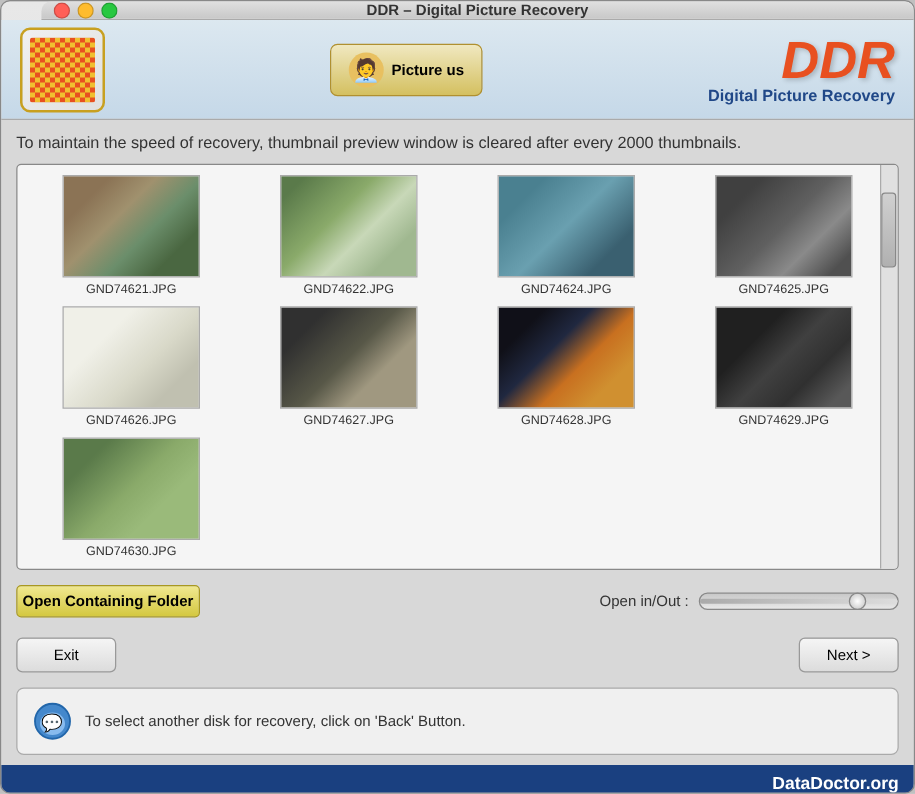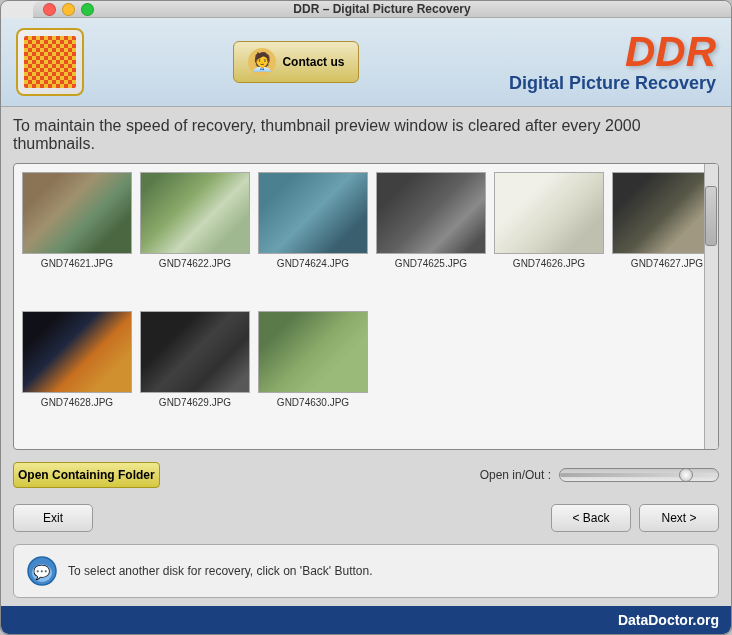--- a/index.html
+++ b/index.html
@@ -19,21 +19,21 @@
       background: linear-gradient(180deg, #e8e8e8 0%, #d0d0d0 100%);
       border: 1px solid #888;
       border-radius: 8px;
       overflow: hidden;
       display: flex;
       flex-direction: column;
     }
 
     .title-bar {
       background: linear-gradient(180deg, #e0e0e0 0%, #c8c8c8 100%);
-      height: 17px;
+      height: 28px;
       display: flex;
       align-items: center;
       justify-content: center;
       border-bottom: 1px solid #aaa;
       position: relative;
       border-radius: 8px 8px 0 0;
       margin-left: 32px;
     }
 
     .traffic-lights {
@@ -114,54 +114,54 @@
     .brand-ddr {
       font-size: 42px;
       font-weight: bold;
       color: #e85020;
       line-height: 1;
       font-style: italic;
       text-shadow: 2px 2px 4px rgba(0,0,0,0.2);
     }
 
     .brand-sub {
-      font-size: 18px;
+      font-size: 13px;
       color: #204888;
       font-weight: bold;
     }
 
     
     .main-content {
       flex: 1;
       background: #d8d8d8;
       padding: 8px 12px;
       display: flex;
       flex-direction: column;
       gap: 8px;
     }
 
     .info-text {
-      font-size: 16px;
+      font-size: 13px;
       color: #333;
       padding: 2px 0;
     }
 
     .thumbnail-area {
       flex: 1;
       background: #f5f5f5;
       border: 1px solid #888;
       border-radius: 4px;
       overflow: hidden;
       position: relative;
     }
 
     .thumbnail-scroll {
       padding: 8px;
       display: grid;
-      grid-template-columns: repeat(6, 1fr);
+      grid-template-columns: repeat(4, 1fr);
       gap: 8px;
       height: 100%;
       overflow-y: auto;
     }
 
     .thumb-item {
       display: flex;
       flex-direction: column;
       align-items: center;
       gap: 4px;
@@ -368,21 +368,21 @@
             <rect x="4" y="0" width="4" height="4" fill="#f0c030"></rect>
             <rect x="0" y="4" width="4" height="4" fill="#f0c030"></rect>
           </pattern>
         </defs>
         <rect width="52" height="52" fill="url(#checker)" rx="2"></rect>
       </svg>
     </div>
 
     <button class="contact-btn">
       <div class="agent-icon">🧑‍💼</div>
-      <span>Contact us</span>
+      <span>Picture us</span>
     </button>
 
     <div class="brand-text">
       <div class="brand-ddr">DDR</div>
       <div class="brand-sub">Digital Picture Recovery</div>
     </div>
   </div>
 
   <div class="main-content">
     <div class="info-text">To maintain the speed of recovery, thumbnail preview window is cleared after every 2000 thumbnails.</div>
@@ -441,21 +441,20 @@
           <div class="zoom-handle"></div>
         </div>
       </div>
     </div>
 
     <div class="btn-bar">
       <div class="btn-group-left">
         <button class="std-btn">Exit</button>
       </div>
       <div class="btn-group-right">
-        <button class="std-btn">&lt; Back</button>
         <button class="std-btn">Next &gt;</button>
       </div>
     </div>
 
     <div class="info-box">
       <div class="info-bubble-icon">
         <svg width="32" height="32" viewBox="0 0 32 32">
           <ellipse cx="16" cy="16" rx="14" ry="14" fill="#4488cc" stroke="#2266aa" stroke-width="1.5"></ellipse>
           <ellipse cx="16" cy="18" rx="10" ry="9" fill="#88bbee"></ellipse>
           <text x="16" y="22" text-anchor="middle" font-size="14" fill="white" font-weight="bold">💬</text>

